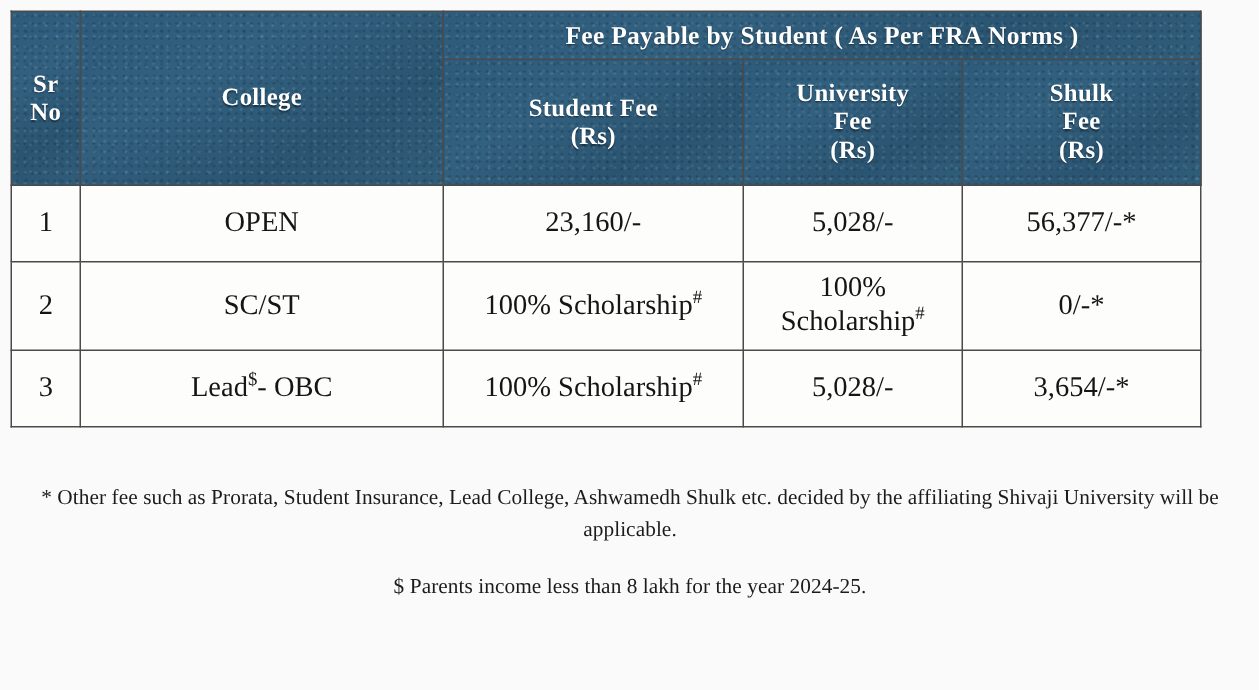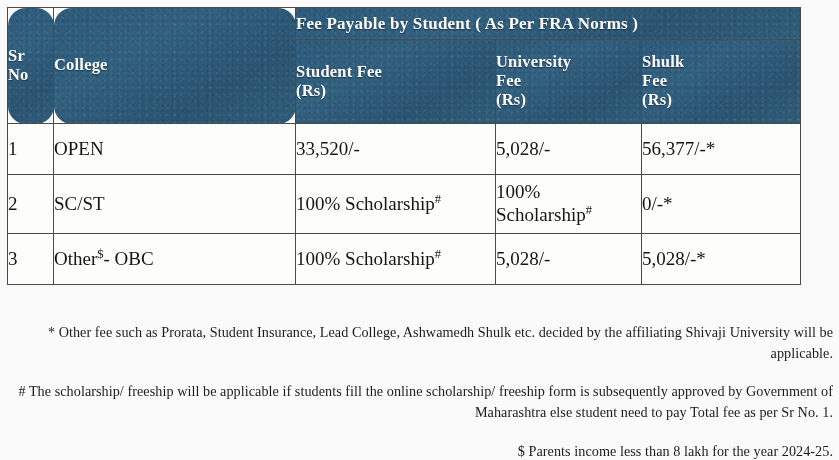--- a/index.html
+++ b/index.html
@@ -28,21 +28,21 @@
     border-collapse: collapse;
     table-layout: fixed;
     width: 793px;
     background: #fdfdfc;
   }
   table.fee-table td,
   table.fee-table th {
     border: 1px solid #4a4a4a;
     padding: 0;
     vertical-align: middle;
-    text-align: left;
+    text-align: center;
   }
 
   
   .hdr {
     background-color: #2e5a78;
     background-image:
       radial-gradient(circle at 18% 22%, rgba(255,255,255,0.10) 0 1px, transparent 1px),
       radial-gradient(circle at 62% 48%, rgba(0,0,0,0.14) 0 1px, transparent 1px),
       radial-gradient(circle at 33% 78%, rgba(255,255,255,0.07) 0 1px, transparent 1px),
       radial-gradient(circle at 85% 15%, rgba(0,0,0,0.10) 0 1px, transparent 1px),
@@ -54,21 +54,21 @@
     line-height: 1.14;
     text-shadow: 0 1px 1px rgba(0,0,0,0.45);
     border-color: #1d3a4e;
     letter-spacing: 0.2px;
   }
   .hdr-group {
     font-size: 17px;
     height: 31px;
   }
   .hdr-sub { height: 83px; }
-  .hdr-tall { height: 114px; border-radius: 18px; }
+  .hdr-tall { height: 114px; }
 
   
   .col-sr    { width: 46px; }
   .col-cat   { width: 242px; }
   .col-tuit  { width: 200px; }
   .col-dev   { width: 146px; }
   .col-total { width: 159px; }
 
   
   td.cell {
@@ -91,21 +91,21 @@
     position: absolute;
     left: 7px;
     top: 308px;
     width: 826px;
   }
   .note {
     font-size: 14.2px;
     line-height: 1.45;
     color: #1b1b1b;
     margin-bottom: 18px;
-    text-align: right;
+    text-align: center;
     letter-spacing: 0.05px;
   }
   .note:last-child { margin-bottom: 16px; }
   .note-sym { font-weight: normal; }
 </style>
 </head>
 <body>
 
 <div class="fee-table-wrap">
   <table class="fee-table">
@@ -143,21 +143,21 @@
       </tr>
     </thead>
     <tbody>
 
       <tr>
         <td class="cell">1</td>
         <td class="cell">
           <span>OPEN</span><span class="sup"></span><span></span>
         </td>
         <td class="cell">
-          <span>33,520/-</span><span class="sup"></span>
+          <span>23,160/-</span><span class="sup"></span>
         </td>
         <td class="cell">
           <span>5,028/-</span><span class="sup"></span>
         </td>
         <td class="cell">56,377/-*</td>
       </tr>
 
       <tr>
         <td class="cell tall">2</td>
         <td class="cell tall">
@@ -168,40 +168,36 @@
         </td>
         <td class="cell tall cell-two-line">
           <span>100% Scholarship</span><span class="sup">#</span>
         </td>
         <td class="cell tall">0/-*</td>
       </tr>
 
       <tr>
         <td class="cell">3</td>
         <td class="cell">
-          <span>Other</span><span class="sup">$</span><span>- OBC</span>
+          <span>Lead</span><span class="sup">$</span><span>- OBC</span>
         </td>
         <td class="cell">
           <span>100% Scholarship</span><span class="sup">#</span>
         </td>
         <td class="cell">
           <span>5,028/-</span><span class="sup"></span>
         </td>
-        <td class="cell">5,028/-*</td>
+        <td class="cell">3,654/-*</td>
       </tr>
     </tbody>
   </table>
 </div>
 
 <div class="notes">
   <p class="note">
     <span class="note-sym">*</span>
     <span>Other fee such as Prorata, Student Insurance, Lead College, Ashwamedh Shulk etc. decided by the affiliating Shivaji University will be applicable.</span>
   </p>
   <p class="note">
-    <span class="note-sym">#</span>
-    <span>The scholarship/ freeship will be applicable if students fill the online scholarship/ freeship form is subsequently approved by Government of Maharashtra else student need to pay Total fee as per Sr No. 1.</span>
-  </p>
-  <p class="note">
     <span class="note-sym">$</span>
     <span>Parents income less than 8 lakh for the year 2024-25.</span>
   </p>
 </div>
 
 </body></html>

